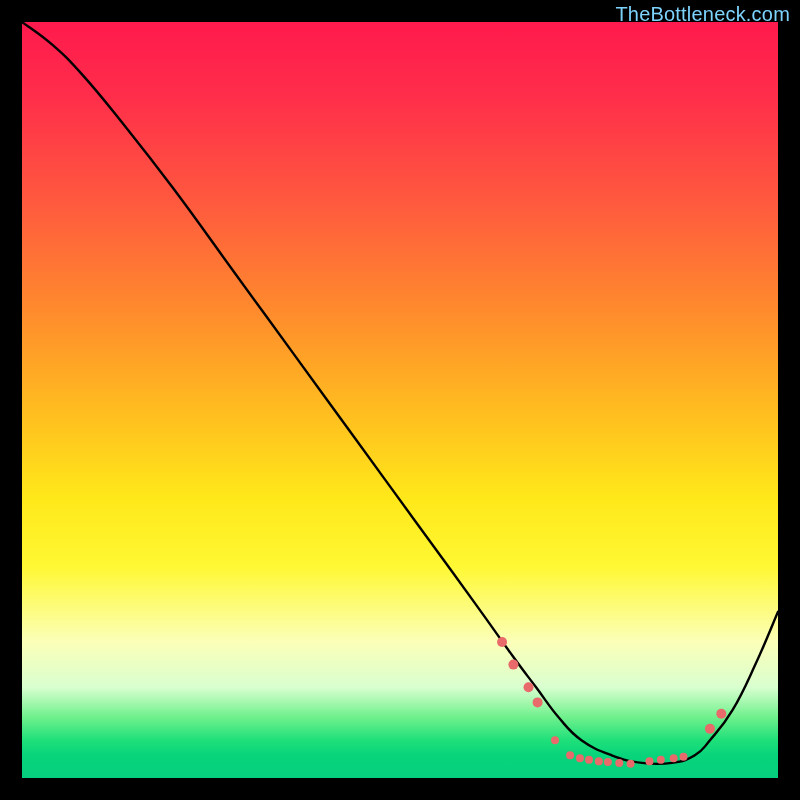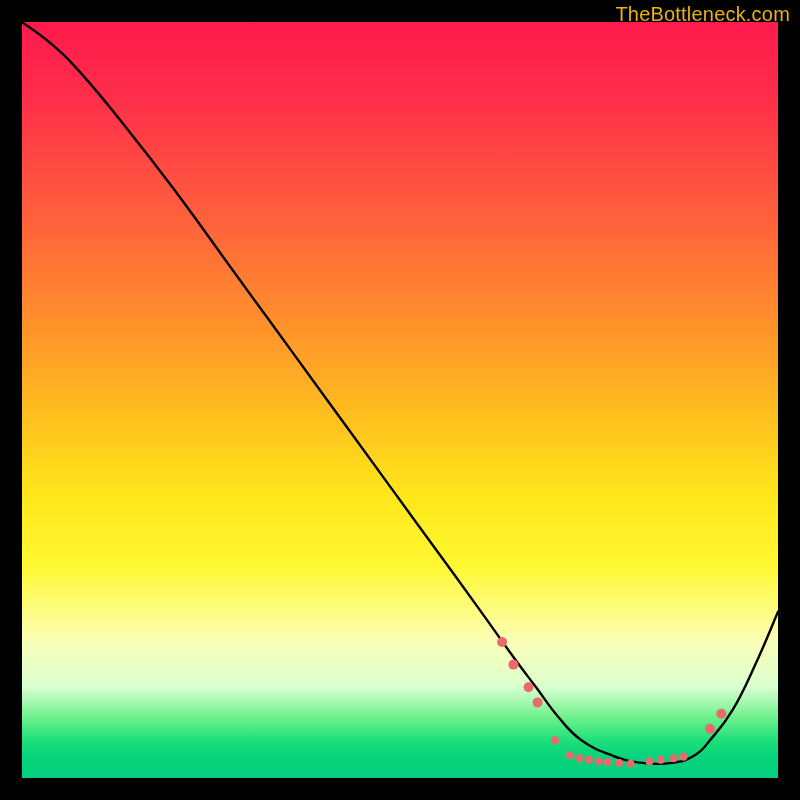--- a/index.html
+++ b/index.html
@@ -45,21 +45,21 @@
       #6ef08c 92%,
       #1fe07a 95%,
       #08d47b 97%,
       #05cf7e 100%
     );
   }
   .watermark {
     position: absolute;
     top: 3px;
     right: 10px;
-    color: #eab308;
+    color: #7dd3fc;
     font-size: 20px;
     font-weight: 500;
     letter-spacing: 0.2px;
     user-select: none;
   }
 </style>
 </head>
 <body>
 
 <div class="stage">

